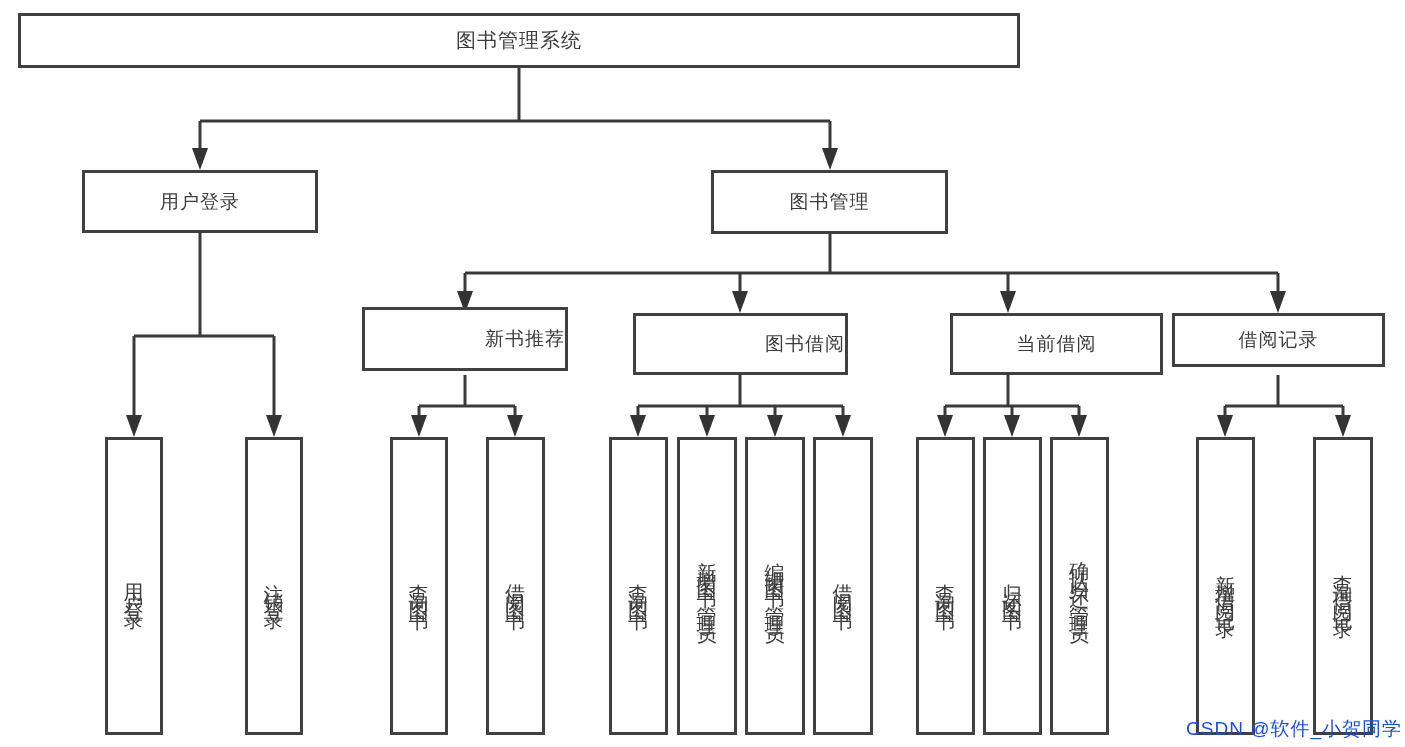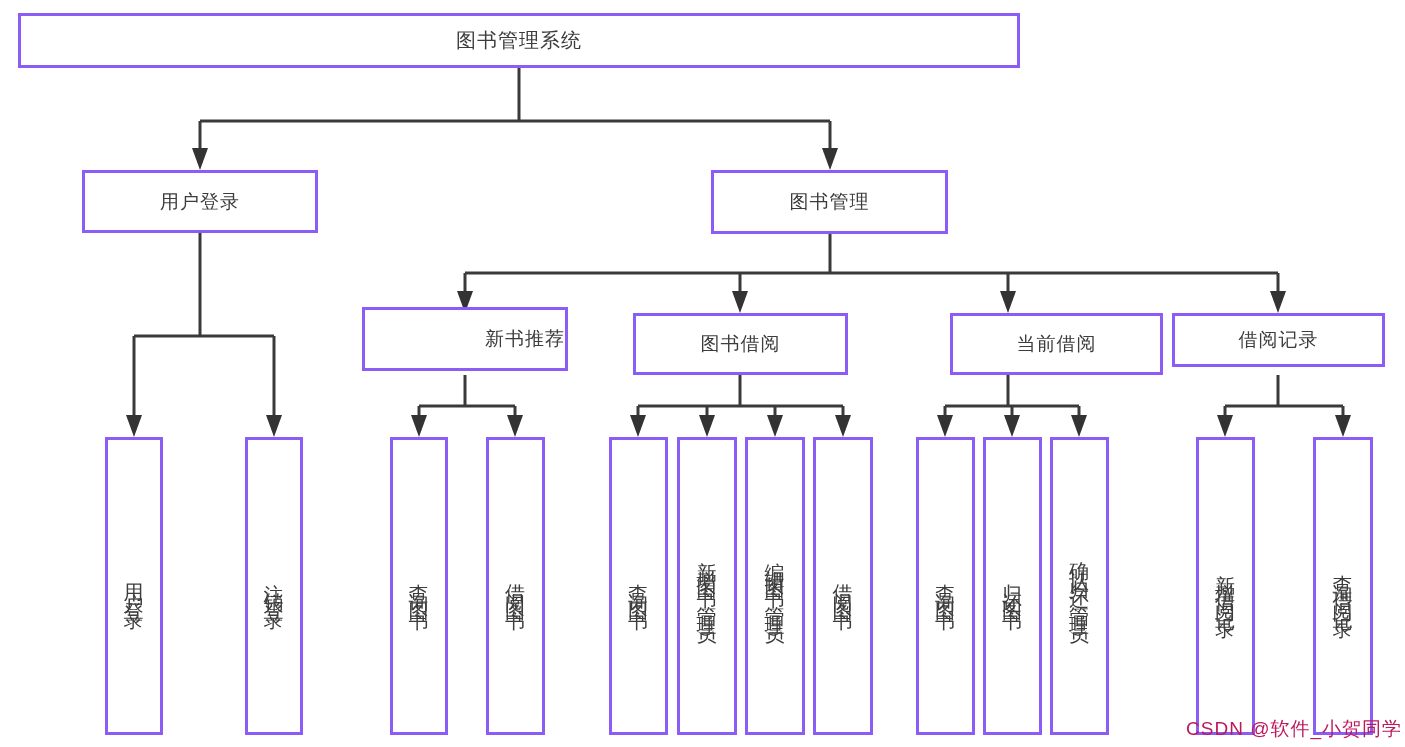--- a/index.html
+++ b/index.html
@@ -19,21 +19,21 @@
     position: absolute;
     left: 0;
     top: 0;
     width: 1405px;
     height: 747px;
     pointer-events: none;
   }
   .box {
     position: absolute;
     box-sizing: border-box;
-    border: 3px solid #8b5cf6;
+    border: 3px solid #404040;
     background: #ffffff;
     display: flex;
     align-items: center;
     justify-content: center;
     color: #3c3c3c;
   }
   .box.h span {
     font-size: 19px;
     letter-spacing: 1px;
     white-space: nowrap;
@@ -46,21 +46,21 @@
     text-orientation: mixed;
     font-size: 20px;
     letter-spacing: 9px;
     line-height: 1;
   }
   .watermark {
     position: absolute;
     right: 3px;
     bottom: 5px;
     font-size: 19px;
-    color: #be185d;
+    color: #1d4ed8;
     letter-spacing: 1px;
     white-space: nowrap;
   }
 </style>
 </head>
 <body>
 
 <div class="canvas">
 
   <svg class="connectors" viewBox="0 0 1405 747">
@@ -110,21 +110,21 @@
   <div class="box h" style="left:82px; top:170px; width:236px; height:63px;">
     <span>用户登录</span>
   </div>
   <div class="box h" style="left:711px; top:170px; width:237px; height:64px;">
     <span>图书管理</span>
   </div>
 
   <div class="box h" style="left:362px; top:307px; width:206px; height:64px;justify-content:flex-end;">
     <span>新书推荐</span>
   </div>
-  <div class="box h" style="left:633px; top:313px; width:215px; height:62px;">
+  <div class="box h" style="left:633px; top:313px; width:215px; height:62px;justify-content:flex-end;">
     <span>图书借阅</span>
   </div>
   <div class="box h" style="left:902px; top:313px; width:213px; height:62px;margin-left:48px;">
     <span>当前借阅</span>
   </div>
   <div class="box h" style="left:1172px; top:313px; width:213px; height:54px;">
     <span>借阅记录</span>
   </div>
 
   <div class="box v" style="left:105px; top:437px; width:58px; height:298px;">

